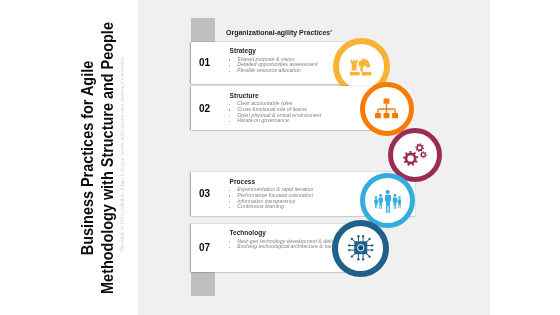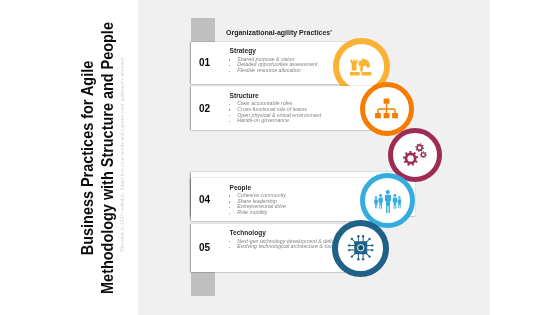--- a/index.html
+++ b/index.html
@@ -87,47 +87,37 @@
         </ul>
       </div>
       <div class="circ" style="left: 387.5px; top: 127.6px; width: 54.6px; height: 54.6px; border: 5.2px solid rgb(156, 44, 85); z-index: 6;"></div>
       <div class="ico" style="left: 402.05px; top: 142.4px; width: 25.5px; height: 25px; color: rgb(156, 44, 85); z-index: 6;"><svg viewBox="-2 -3 104 102" width="100%" height="100%" preserveAspectRatio="xMidYMid meet">
           <g fill="currentColor" fill-rule="evenodd">
             <path d="M62.16,53.47 L63.96,62.35 L56.97,62.72 A24.00,24.00 0 0 1 55.53,72.26 L62.10,74.67 L62.10,74.67 L57.78,82.63 L52.18,78.42 A24.00,24.00 0 0 1 44.95,84.81 L48.43,90.88 L48.43,90.88 L40.00,94.20 L38.42,87.38 A24.00,24.00 0 0 1 28.77,87.63 L27.54,94.52 L27.54,94.52 L18.95,91.64 L22.13,85.40 A24.00,24.00 0 0 1 14.58,79.38 L9.20,83.87 L9.20,83.87 L4.48,76.14 L10.92,73.40 A24.00,24.00 0 0 1 9.00,63.94 L2.00,63.92 L2.00,63.92 L3.35,54.97 L10.04,57.01 A24.00,24.00 0 0 1 14.65,48.53 L9.30,44.02 L9.30,44.02 L16.09,38.02 L19.91,43.89 A24.00,24.00 0 0 1 28.89,40.35 L27.69,33.46 L27.69,33.46 L36.75,33.23 L35.90,40.18 A24.00,24.00 0 0 1 45.05,43.24 L48.57,37.19 L48.57,37.19 L55.65,42.83 L50.54,47.61 A24.00,24.00 0 0 1 55.57,55.85 L62.16,53.47 Z M20.00,64.00 a13.00,13.00 0 1 0 26.00,0 a13.00,13.00 0 1 0 -26.00,0 Z"></path>
             <path d="M87.99,20.63 L86.81,26.42 L82.61,24.82 A13.50,13.50 0 0 1 79.21,29.87 L82.27,33.17 L82.27,33.17 L77.35,36.43 L75.51,32.32 A13.50,13.50 0 0 1 69.53,33.49 L69.37,37.99 L69.37,37.99 L63.58,36.81 L65.18,32.61 A13.50,13.50 0 0 1 60.13,29.21 L56.83,32.27 L56.83,32.27 L53.57,27.35 L57.68,25.51 A13.50,13.50 0 0 1 56.51,19.53 L52.01,19.37 L52.01,19.37 L53.19,13.58 L57.39,15.18 A13.50,13.50 0 0 1 60.79,10.13 L57.73,6.83 L57.73,6.83 L62.65,3.57 L64.49,7.68 A13.50,13.50 0 0 1 70.47,6.51 L70.63,2.01 L70.63,2.01 L76.42,3.19 L74.82,7.39 A13.50,13.50 0 0 1 79.87,10.79 L83.17,7.73 L83.17,7.73 L86.43,12.65 L82.32,14.49 A13.50,13.50 0 0 1 83.49,20.47 L87.99,20.63 Z M63.00,20.00 a7.00,7.00 0 1 0 14.00,0 a7.00,7.00 0 1 0 -14.00,0 Z"></path>
             <path d="M99.47,48.06 L98.99,52.80 L95.13,51.75 A10.50,10.50 0 0 1 92.89,55.93 L95.90,58.57 L95.90,58.57 L92.21,61.58 L90.22,58.11 A10.50,10.50 0 0 1 85.68,59.48 L85.94,63.47 L85.94,63.47 L81.20,62.99 L82.25,59.13 A10.50,10.50 0 0 1 78.07,56.89 L75.43,59.90 L75.43,59.90 L72.42,56.21 L75.89,54.22 A10.50,10.50 0 0 1 74.52,49.68 L70.53,49.94 L70.53,49.94 L71.01,45.20 L74.87,46.25 A10.50,10.50 0 0 1 77.11,42.07 L74.10,39.43 L74.10,39.43 L77.79,36.42 L79.78,39.89 A10.50,10.50 0 0 1 84.32,38.52 L84.06,34.53 L84.06,34.53 L88.80,35.01 L87.75,38.87 A10.50,10.50 0 0 1 91.93,41.11 L94.57,38.10 L94.57,38.10 L97.58,41.79 L94.11,43.78 A10.50,10.50 0 0 1 95.48,48.32 L99.47,48.06 Z M79.50,49.00 a5.50,5.50 0 1 0 11.00,0 a5.50,5.50 0 1 0 -11.00,0 Z"></path>
           </g>
         </svg></div>
-      <div class="card" style="top: 177.8px; height: 43.5px; width: 196.2px; z-index: 7;">
-        <div class="num" style="top: 15.35px;">04</div>
-        <div class="ttl">People</div>
-        <ul>
-          <li>Cohesive community</li>
-          <li>Share leadership</li>
-          <li>Entrepreneurial drive</li>
-          <li>Role mobility</li>
-        </ul>
-      </div>
       <div class="circ" style="left: 360px; top: 172.7px; width: 55.2px; height: 55.2px; border: 5.1px solid rgb(53, 172, 222); z-index: 8;"></div>
       <div class="ico" style="left: 373.85px; top: 187.55px; width: 27.5px; height: 25.5px; color: rgb(53, 172, 222); z-index: 8;"><svg viewBox="0 0 108 100" width="100%" height="100%" preserveAspectRatio="xMidYMid meet">
           <g fill="currentColor">
 <circle cx="8" cy="37" r="4.8"></circle>
 <path d="M3 44 h10 a2.4 2.4 0 0 1 2.4 2.4 v13 h-2.8 v20 h-3.1 v-12 h-2.6 v12 h-3.1 v-20 h-2.8 v-13 a2.4 2.4 0 0 1 2.4 -2.4 z"></path>
 <circle cx="26" cy="29" r="5.8"></circle>
 <path d="M20 37 h12 a2.8 2.8 0 0 1 2.8 2.8 v16 h-3.2 v26 h-3.8 v-16 h-3 v16 h-3.8 v-26 h-3.2 v-16 a2.8 2.8 0 0 1 2.8 -2.8 z"></path>
 <circle cx="54" cy="16" r="8.2"></circle>
 <path d="M45 26.5 h18 a3.8 3.8 0 0 1 3.8 3.8 v22 h-4.4 v46 h-5.4 v-28 h-4.2 v28 h-5.4 v-46 h-4.4 v-22 a3.8 3.8 0 0 1 3.8 -3.8 z"></path>
 <circle cx="82" cy="29" r="5.8"></circle>
 <path d="M76 37 h12 a2.8 2.8 0 0 1 2.8 2.8 v16 h-3.2 v26 h-3.8 v-16 h-3 v16 h-3.8 v-26 h-3.2 v-16 a2.8 2.8 0 0 1 2.8 -2.8 z"></path>
 <circle cx="100" cy="37" r="4.8"></circle>
 <path d="M95 44 h10 a2.4 2.4 0 0 1 2.4 2.4 v13 h-2.8 v20 h-3.1 v-12 h-2.6 v12 h-3.1 v-20 h-2.8 v-13 a2.4 2.4 0 0 1 2.4 -2.4 z"></path>
 </g>
         </svg></div>
       <div class="card" style="top: 223.5px; height: 48.5px; width: 168.9px; z-index: 9;">
-        <div class="num" style="top: 17.85px;">05</div>
+        <div class="num" style="top: 17.85px;">07</div>
         <div class="ttl">Technology</div>
         <ul>
           <li>Next-gen technology development &amp; delivery practices</li>
           <li>Evolving technological architecture &amp; tools</li>
         </ul>
       </div>
       <div class="circ" style="left: 331.6px; top: 219.5px; width: 57.4px; height: 57.4px; border: 6.2px solid rgb(31, 97, 136); z-index: 10;"></div>
       <div class="ico" style="left: 345.55px; top: 233.45px; width: 29.5px; height: 29.5px; color: rgb(31, 97, 136); z-index: 10;"><svg viewBox="0 0 100 100" width="100%" height="100%" preserveAspectRatio="xMidYMid meet">
 <g stroke="currentColor" stroke-width="3.4" fill="none" stroke-linecap="round">
 <path d="M42 30 v-16 M58 30 v-16 M42 70 v16 M58 70 v16 M30 42 h-16 M30 58 h-16 M70 42 h16 M70 58 h16"></path>

